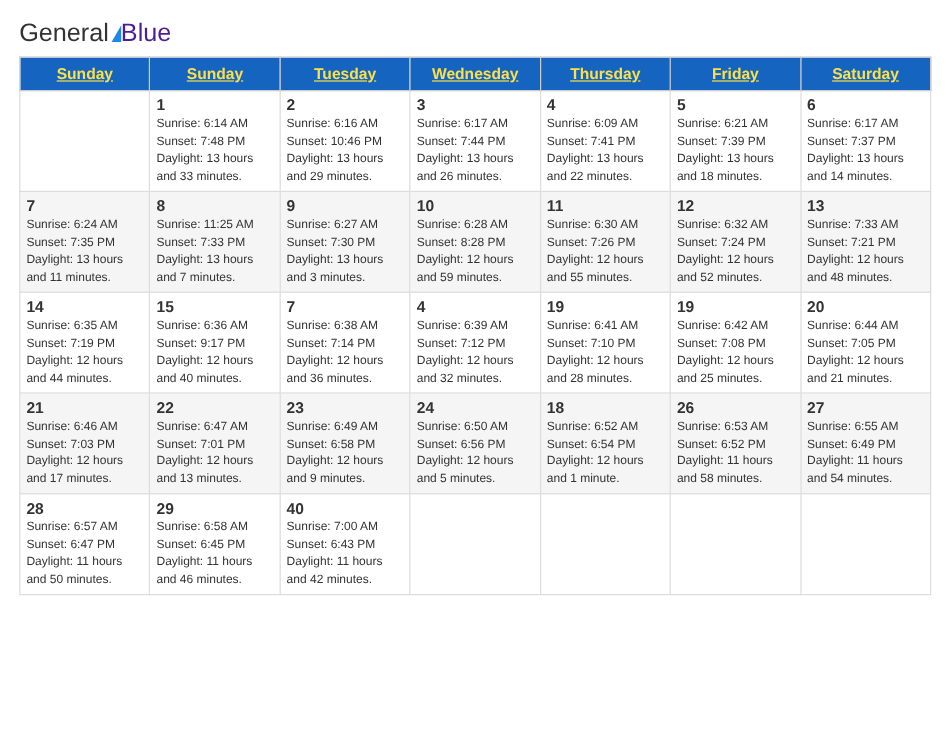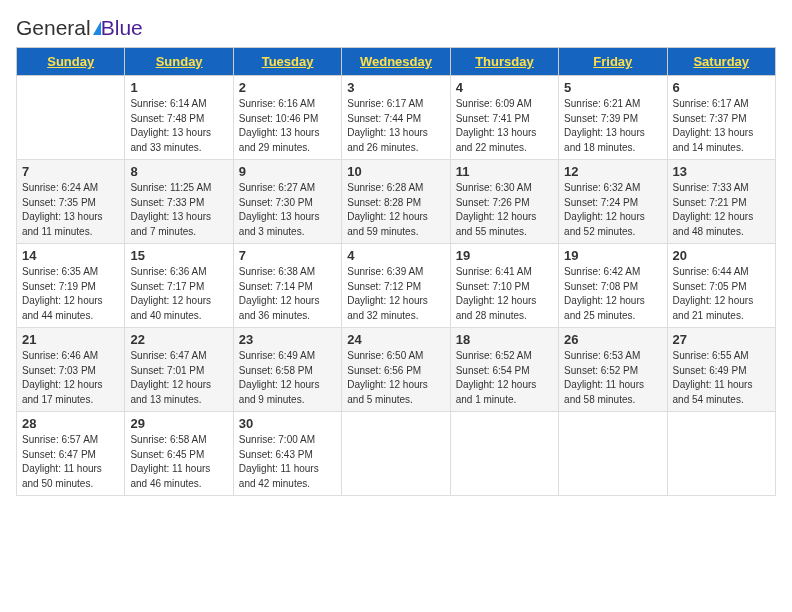--- a/index.html
+++ b/index.html
@@ -217,21 +217,21 @@
         <td>
           <span class="day-num">14</span>
           <div class="cell-content">Sunrise: 6:35 AM
 Sunset: 7:19 PM
 Daylight: 12 hours
 and 44 minutes.</div>
         </td>
         <td>
           <span class="day-num">15</span>
           <div class="cell-content">Sunrise: 6:36 AM
-Sunset: 7:17 PM
+Sunset: 9:17 PM
 Daylight: 12 hours
 and 40 minutes.</div>
         </td>
         <td>
           <span class="day-num">7</span>
           <div class="cell-content">Sunrise: 6:38 AM
 Sunset: 7:14 PM
 Daylight: 12 hours
 and 36 minutes.</div>
         </td>
@@ -324,21 +324,21 @@
 and 50 minutes.</div>
         </td>
         <td>
           <span class="day-num">29</span>
           <div class="cell-content">Sunrise: 6:58 AM
 Sunset: 6:45 PM
 Daylight: 11 hours
 and 46 minutes.</div>
         </td>
         <td>
-          <span class="day-num">30</span>
+          <span class="day-num">40</span>
           <div class="cell-content">Sunrise: 7:00 AM
 Sunset: 6:43 PM
 Daylight: 11 hours
 and 42 minutes.</div>
         </td>
         <td></td>
         <td></td>
         <td></td>
         <td></td>
       </tr>

